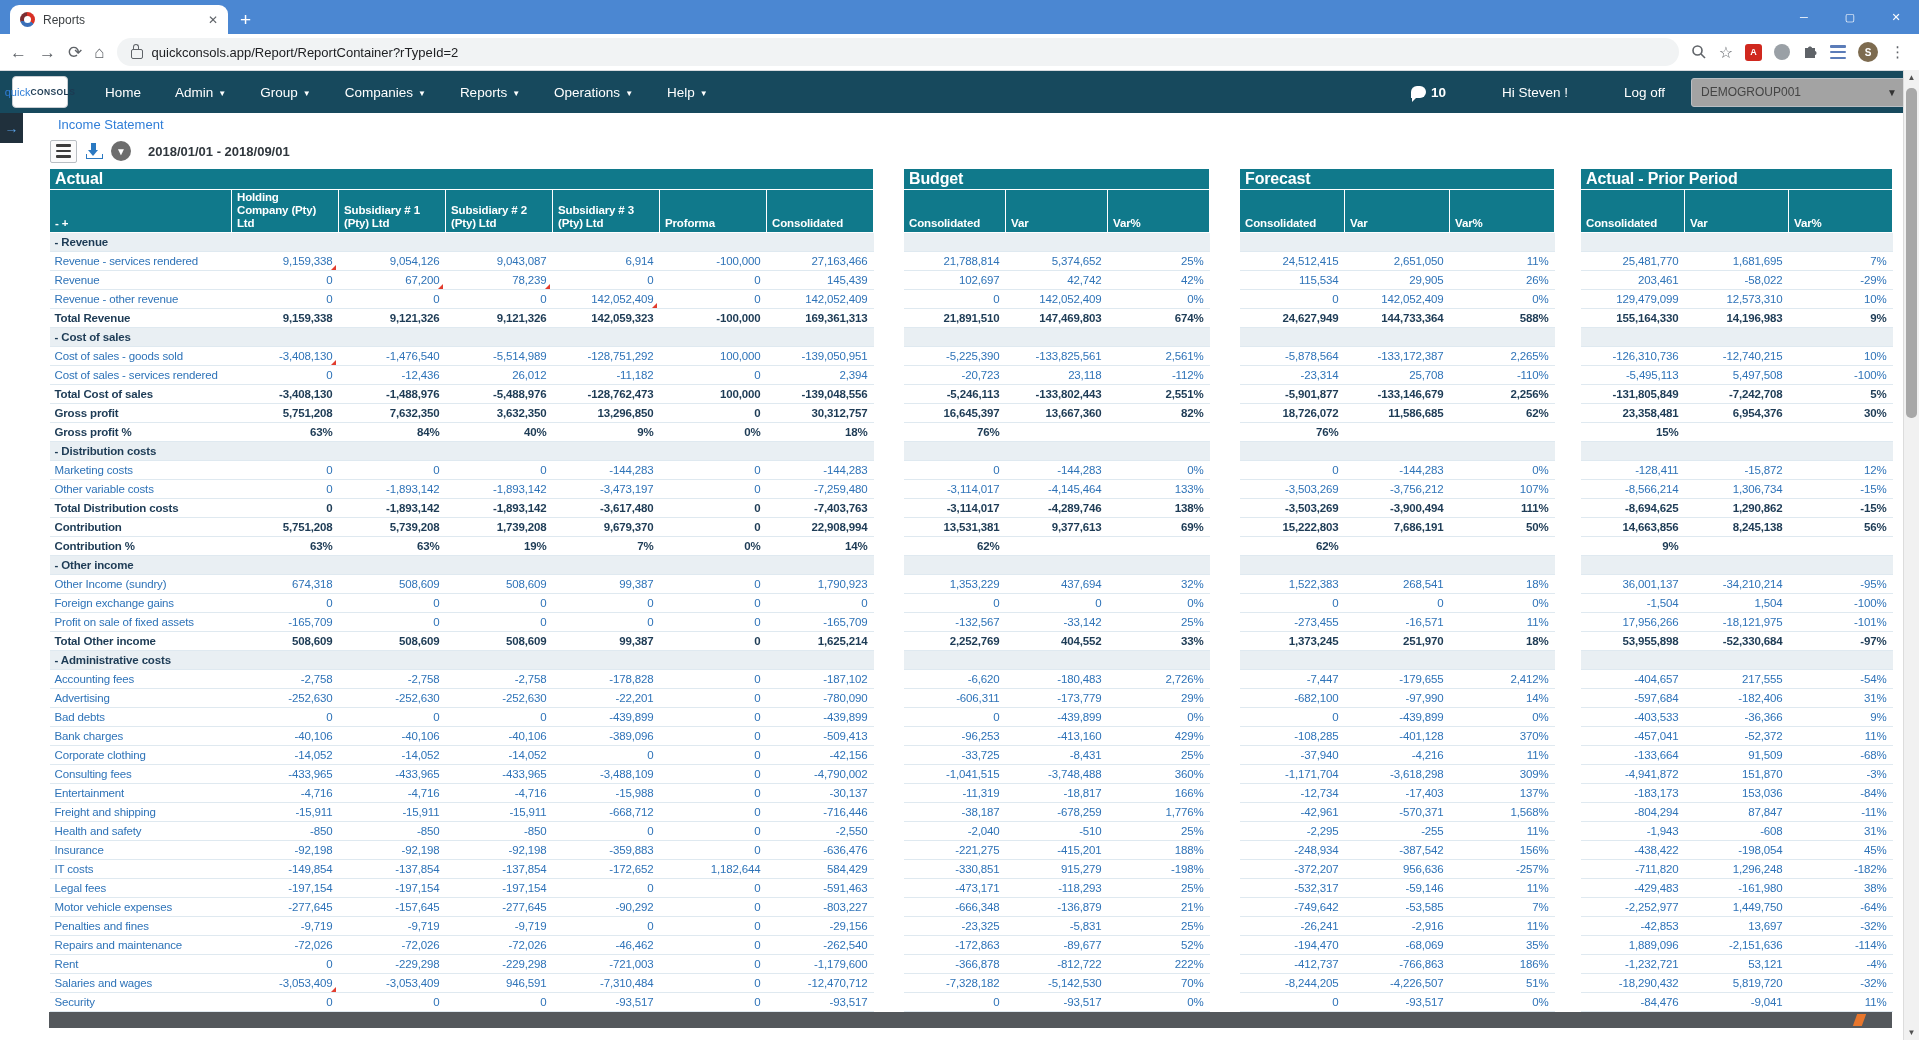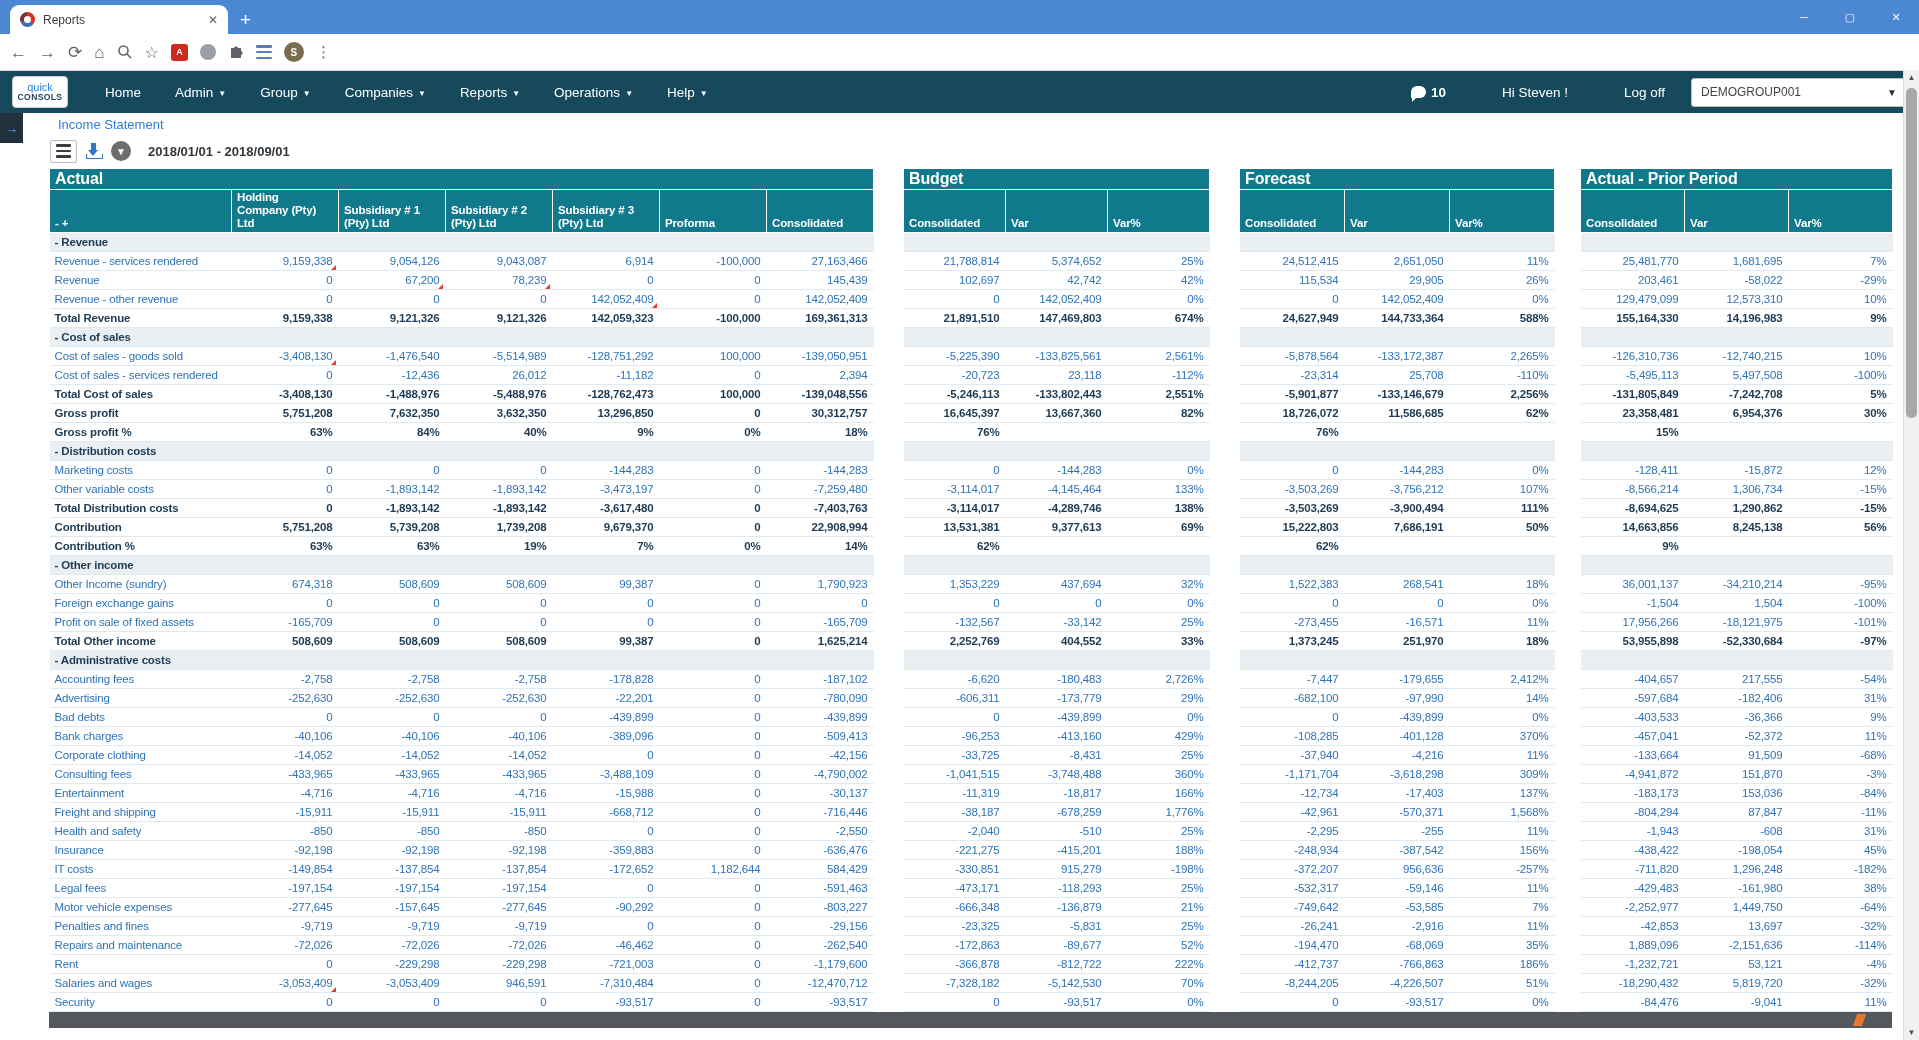--- a/index.html
+++ b/index.html
@@ -33,31 +33,31 @@
   .ext-gray{width:16px;height:16px;background:#9aa0a6;border-radius:50%;}
   .ext-lines{width:16px;height:14px;display:flex;flex-direction:column;justify-content:space-between;}
   .ext-lines i{height:2.5px;background:#5b7cb8;border-radius:1px;}
   .avatar{width:20px;height:20px;border-radius:50%;background:#7d6b4f;color:#fff;font-size:10px;font-weight:bold;
           display:flex;align-items:center;justify-content:center;}
   .kebab{color:#5f6368;font-size:15px;letter-spacing:0;}
 
   
   .navbar{height:42px;background:#17495d;display:flex;align-items:center;padding:0 12px;gap:2px;color:#fff;}
   .logo{width:54px;height:30px;background:#fff;border-radius:4px;border:1px solid #c9ced3;
-        display:flex;flex-direction:column;align-items:center;justify-content:center;line-height:1;margin-right:18px;}
+        display:flex;flex-direction:row;align-items:center;justify-content:center;line-height:1;margin-right:18px;}
   .logo .l1{color:#2f7ed8;font-size:11px;}
   .logo .l2{color:#1d3a52;font-size:8.5px;font-weight:bold;letter-spacing:.4px;}
   .nav-item{padding:0 17px;font-size:13.5px;display:flex;align-items:center;gap:5px;cursor:pointer;white-space:nowrap;}
   .caret{font-size:8px;margin-top:2px;}
   .nav-right{margin-left:auto;display:flex;align-items:center;gap:20px;}
   .chat{display:flex;align-items:center;gap:5px;font-size:13.5px;font-weight:bold;}
   .bubble{width:15px;height:12px;background:#fff;border-radius:7px 7px 7px 0;position:relative;}
   .bubble:after{content:"";position:absolute;left:1px;bottom:-4px;border:3px solid transparent;border-top-color:#fff;border-left-color:#fff;}
   .nav-text{font-size:13.5px;cursor:pointer;white-space:nowrap;margin-left:36px;}
-  .grp-select{width:196px;height:27px;background:#ffffff;border:1px solid #b9bec3;border-radius:3px;color:#444;
+  .grp-select{width:196px;height:27px;background:#a3a3a3;border:1px solid #b9bec3;border-radius:3px;color:#444;
               font-size:12px;display:flex;align-items:center;justify-content:space-between;padding:0 9px;margin-left:6px;}
   .grp-select .sel-caret{color:#333;font-size:10px;}
 
   
   .side-toggle{position:absolute;left:0;top:113px;width:23px;height:30px;background:#20303c;
                display:flex;align-items:center;justify-content:center;color:#5aa2e8;font-size:14px;font-weight:bold;cursor:pointer;}
   .report-title{position:absolute;left:58px;top:117px;font-size:13px;color:#2f7ed8;cursor:pointer;}
   .icons-row{position:absolute;left:50px;top:139px;display:flex;align-items:center;gap:9px;height:24px;}
   .burger{width:27px;height:23px;border:1px solid #b9bec3;background:#fbfbfb;border-radius:2px;
           display:flex;flex-direction:column;justify-content:center;gap:3px;padding:0 5px;box-sizing:border-box;cursor:pointer;}
@@ -111,20 +111,24 @@
     <span class="win-btn">▢</span>
     <span class="win-btn">✕</span>
   </div>
 </div>
 
 <div class="addressbar">
   <span class="nav-glyph">←</span>
   <span class="nav-glyph">→</span>
   <span class="nav-glyph">⟳</span>
   <span class="nav-glyph">⌂</span>
+  <div class="url-pill">
+    <span class="lock"></span>
+    <span>quickconsols.app/Report/ReportContainer?rTypeId=2</span>
+  </div>
   <div class="bar-icons">
     <svg width="16" height="16" viewBox="0 0 16 16">
         <circle cx="6.5" cy="6.5" r="4.5" fill="none" stroke="#5f6368" stroke-width="1.6"></circle>
         <line x1="10" y1="10" x2="14" y2="14" stroke="#5f6368" stroke-width="1.6"></line>
       </svg>
     <span style="color:#5f6368;font-size:16px;">☆</span>
     <span class="ext-red">A</span>
     <span class="ext-gray"></span>
     <svg width="16" height="16" viewBox="0 0 16 16">
         <path d="M3 6h3c0-2 4-2 4 0h3v3c2 0 2 4 0 4v3H3z" transform="translate(0,-2)" fill="#5f6368"></path>

